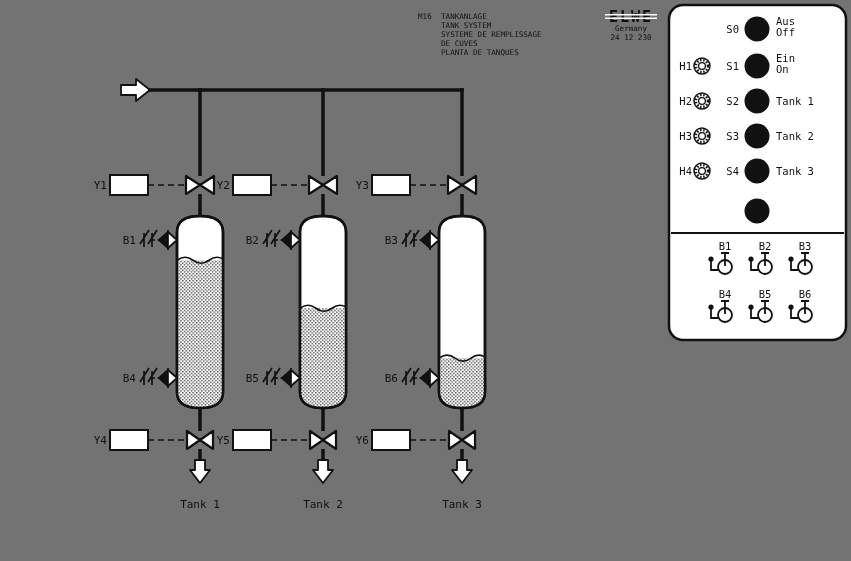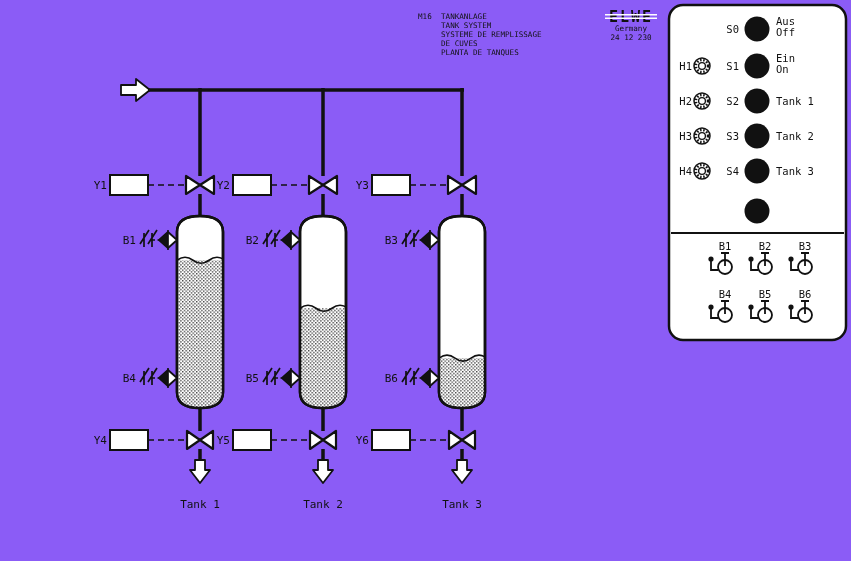--- a/index.html
+++ b/index.html
@@ -1,17 +1,17 @@
 <!DOCTYPE html>
 <html><head>
 <meta charset="utf-8">
 <style>
   *{box-sizing:border-box}
   html,body{margin:0;padding:0;background:#fff}
-  .stage{position:relative;width:851px;height:561px;background:#8b5cf6;overflow:hidden}
+  .stage{position:relative;width:851px;height:561px;background:#737373;overflow:hidden}
   svg{position:absolute;left:0;top:0}
   text{font-family:"DejaVu Sans Mono","Liberation Mono",monospace;fill:#111}
   .t8{font-size:7.6px}
   .t10{font-size:10.5px}
   .t11{font-size:11px}
   .logo{font-size:15px;font-weight:bold;letter-spacing:2px}
   .pipe{stroke:#111;stroke-width:3.5;fill:none}
   .box{fill:#fff;stroke:#111;stroke-width:2}
   .valve{fill:#fff;stroke:#111;stroke-width:2.2;stroke-linejoin:round}
   .dash{stroke:#111;stroke-width:1.5;fill:none;stroke-dasharray:6 4}

